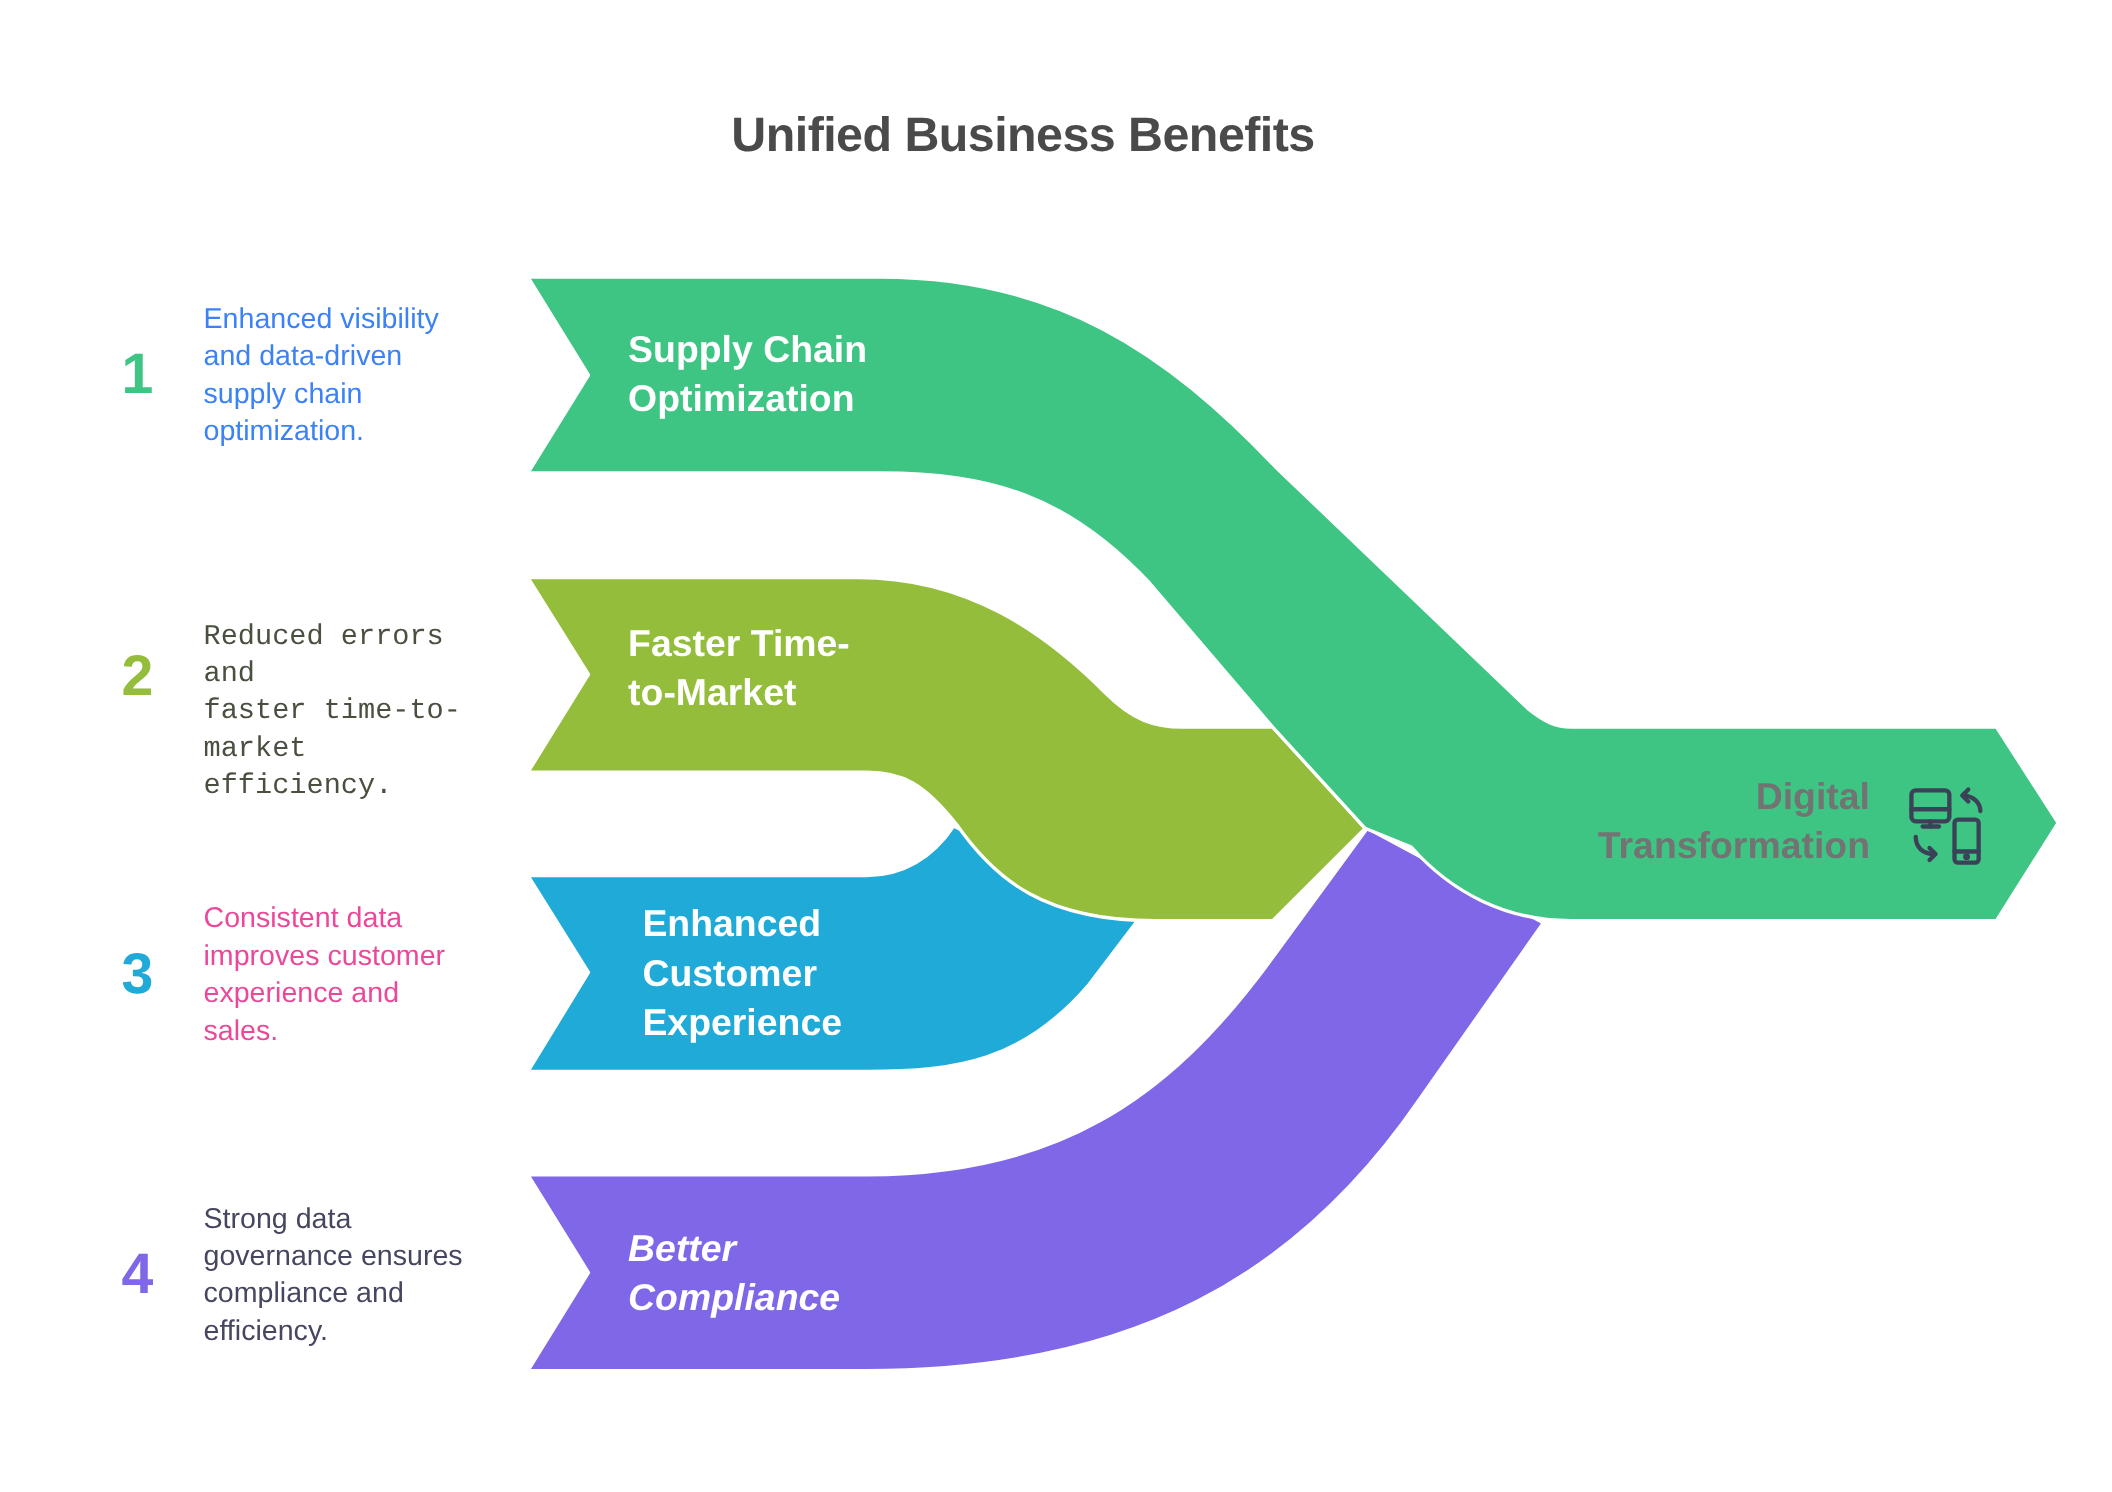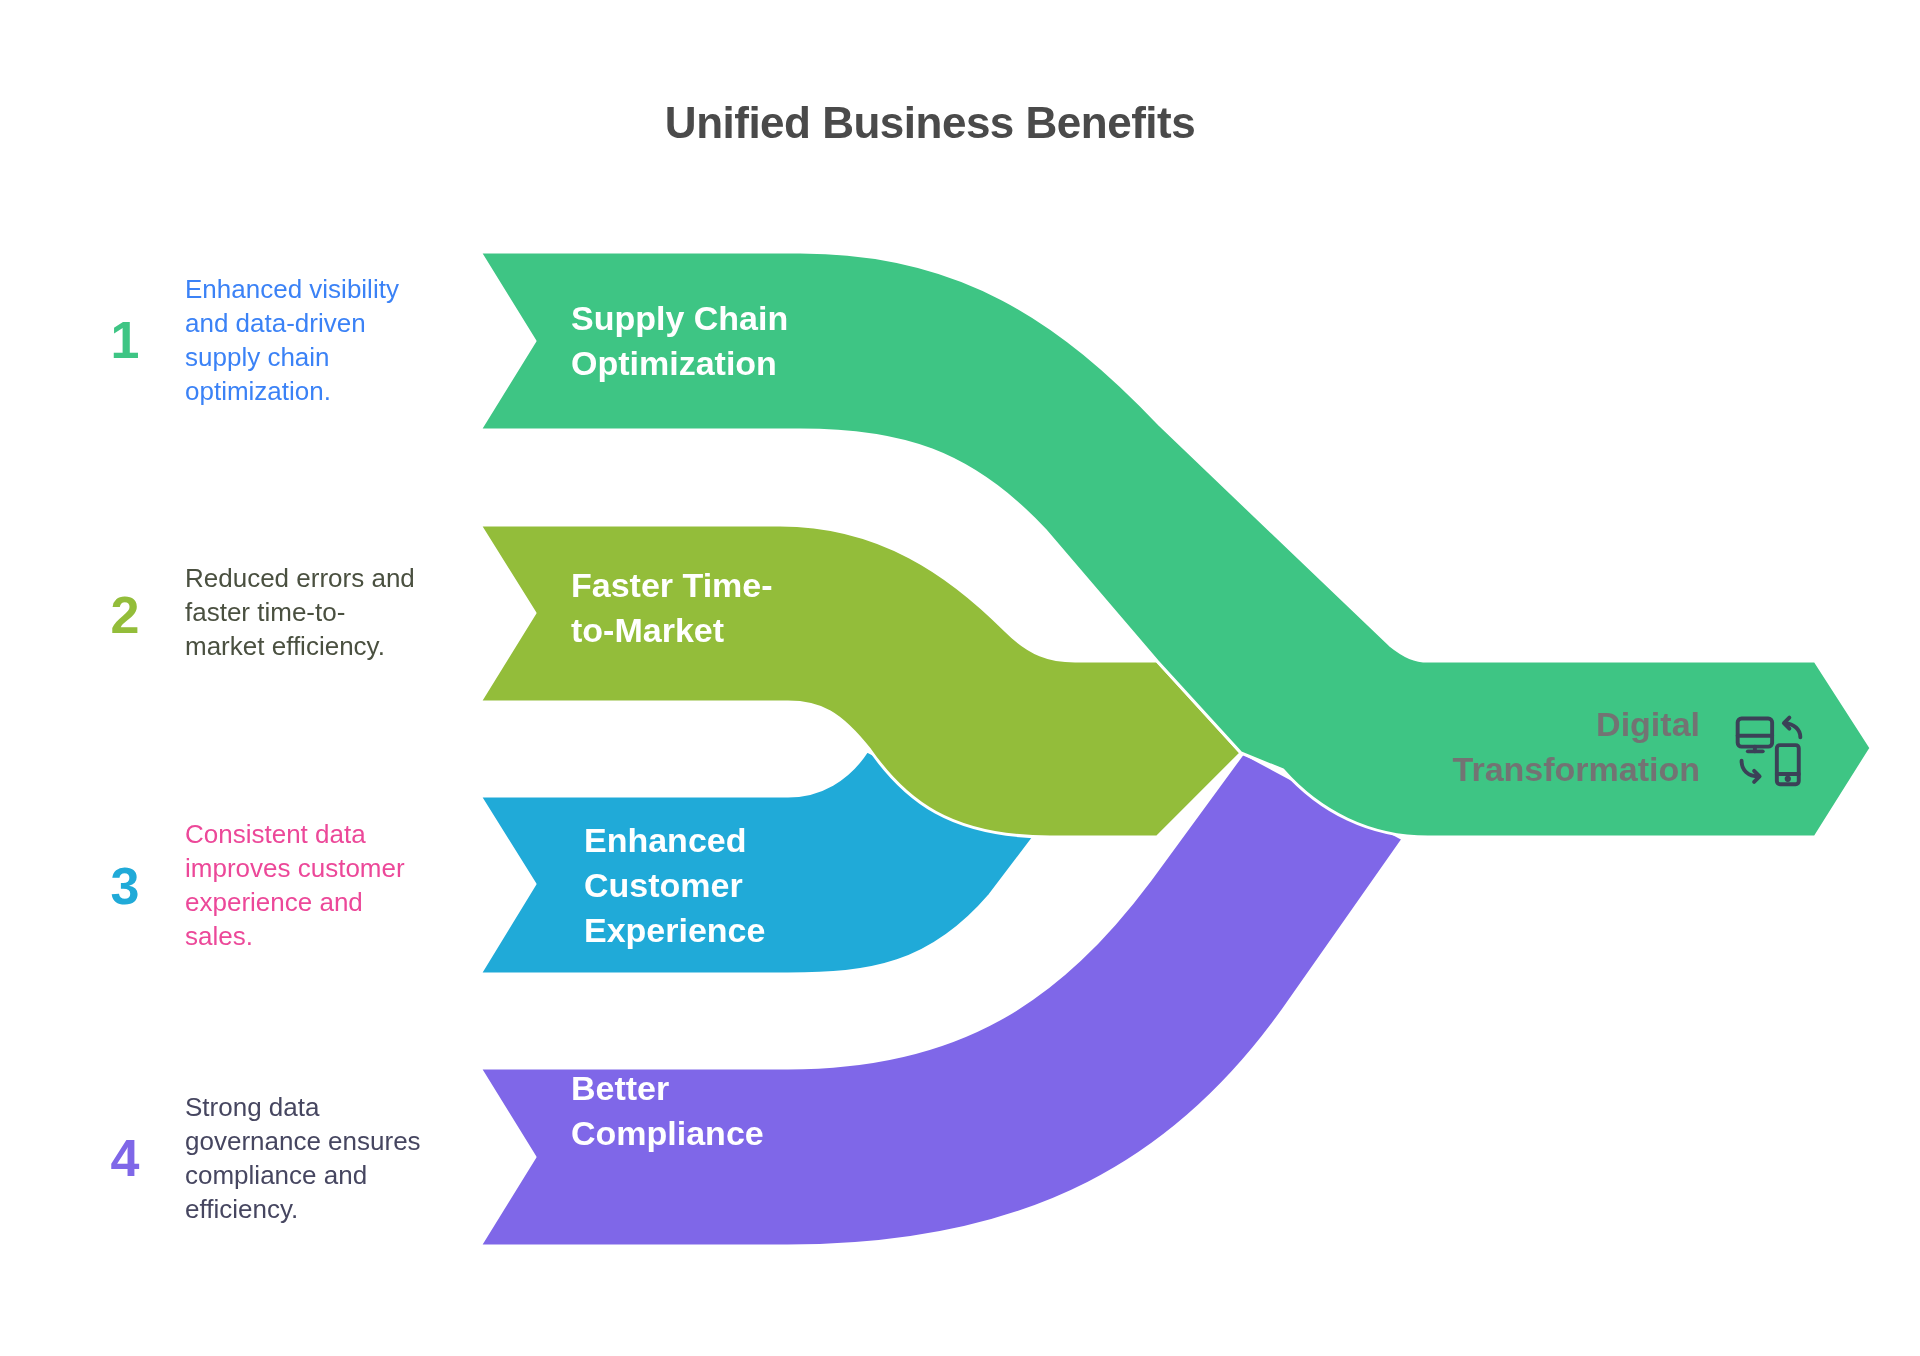--- a/index.html
+++ b/index.html
@@ -30,21 +30,21 @@
 
 <div class="num" style="top: 310px; color: rgb(62, 197, 132);">1</div>
 <div class="desc" style="top: 272px; color: #3b82f6;">
   <div>Enhanced visibility</div>
   <div>and data-driven</div>
   <div>supply chain</div>
   <div>optimization.</div>
 </div>
 
 <div class="num" style="top: 585px; color: rgb(147, 189, 58);">2</div>
-<div class="desc" style="top: 561px; color: rgb(74, 80, 64);">
+<div class="desc" style="top: 561px; color: rgb(74, 80, 64); font-family: Liberation Mono, monospace;">
   <div>Reduced errors and</div>
   <div>faster time-to-</div>
   <div>market efficiency.</div>
 </div>
 
 <div class="num" style="top: 856px; color: rgb(32, 170, 216);">3</div>
 <div class="desc" style="top: 817px; color: #ec4899;">
   <div>Consistent data</div>
   <div>improves customer</div>
   <div>experience and</div>
@@ -65,21 +65,21 @@
 </div>
 <div class="band-label" style="top:563px;">
   <div>Faster Time-</div>
   <div>to-Market</div>
 </div>
 <div class="band-label" style="top:818px;margin-left:13px;">
   <div>Enhanced</div>
   <div>Customer</div>
   <div>Experience</div>
 </div>
-<div class="band-label" style="top:1066px;">
+<div class="band-label" style="top:1113px;font-style:italic;">
   <div>Better</div>
   <div>Compliance</div>
 </div>
 
 <div class="target-label" style="color: #737373;">
   <div>Digital</div>
   <div>Transformation</div>
 </div>
 
 <svg class="icon" viewBox="0 0 120 110" xmlns="http://www.w3.org/2000/svg" fill="none" stroke="#3b4157" stroke-width="5" stroke-linecap="round" stroke-linejoin="round">

